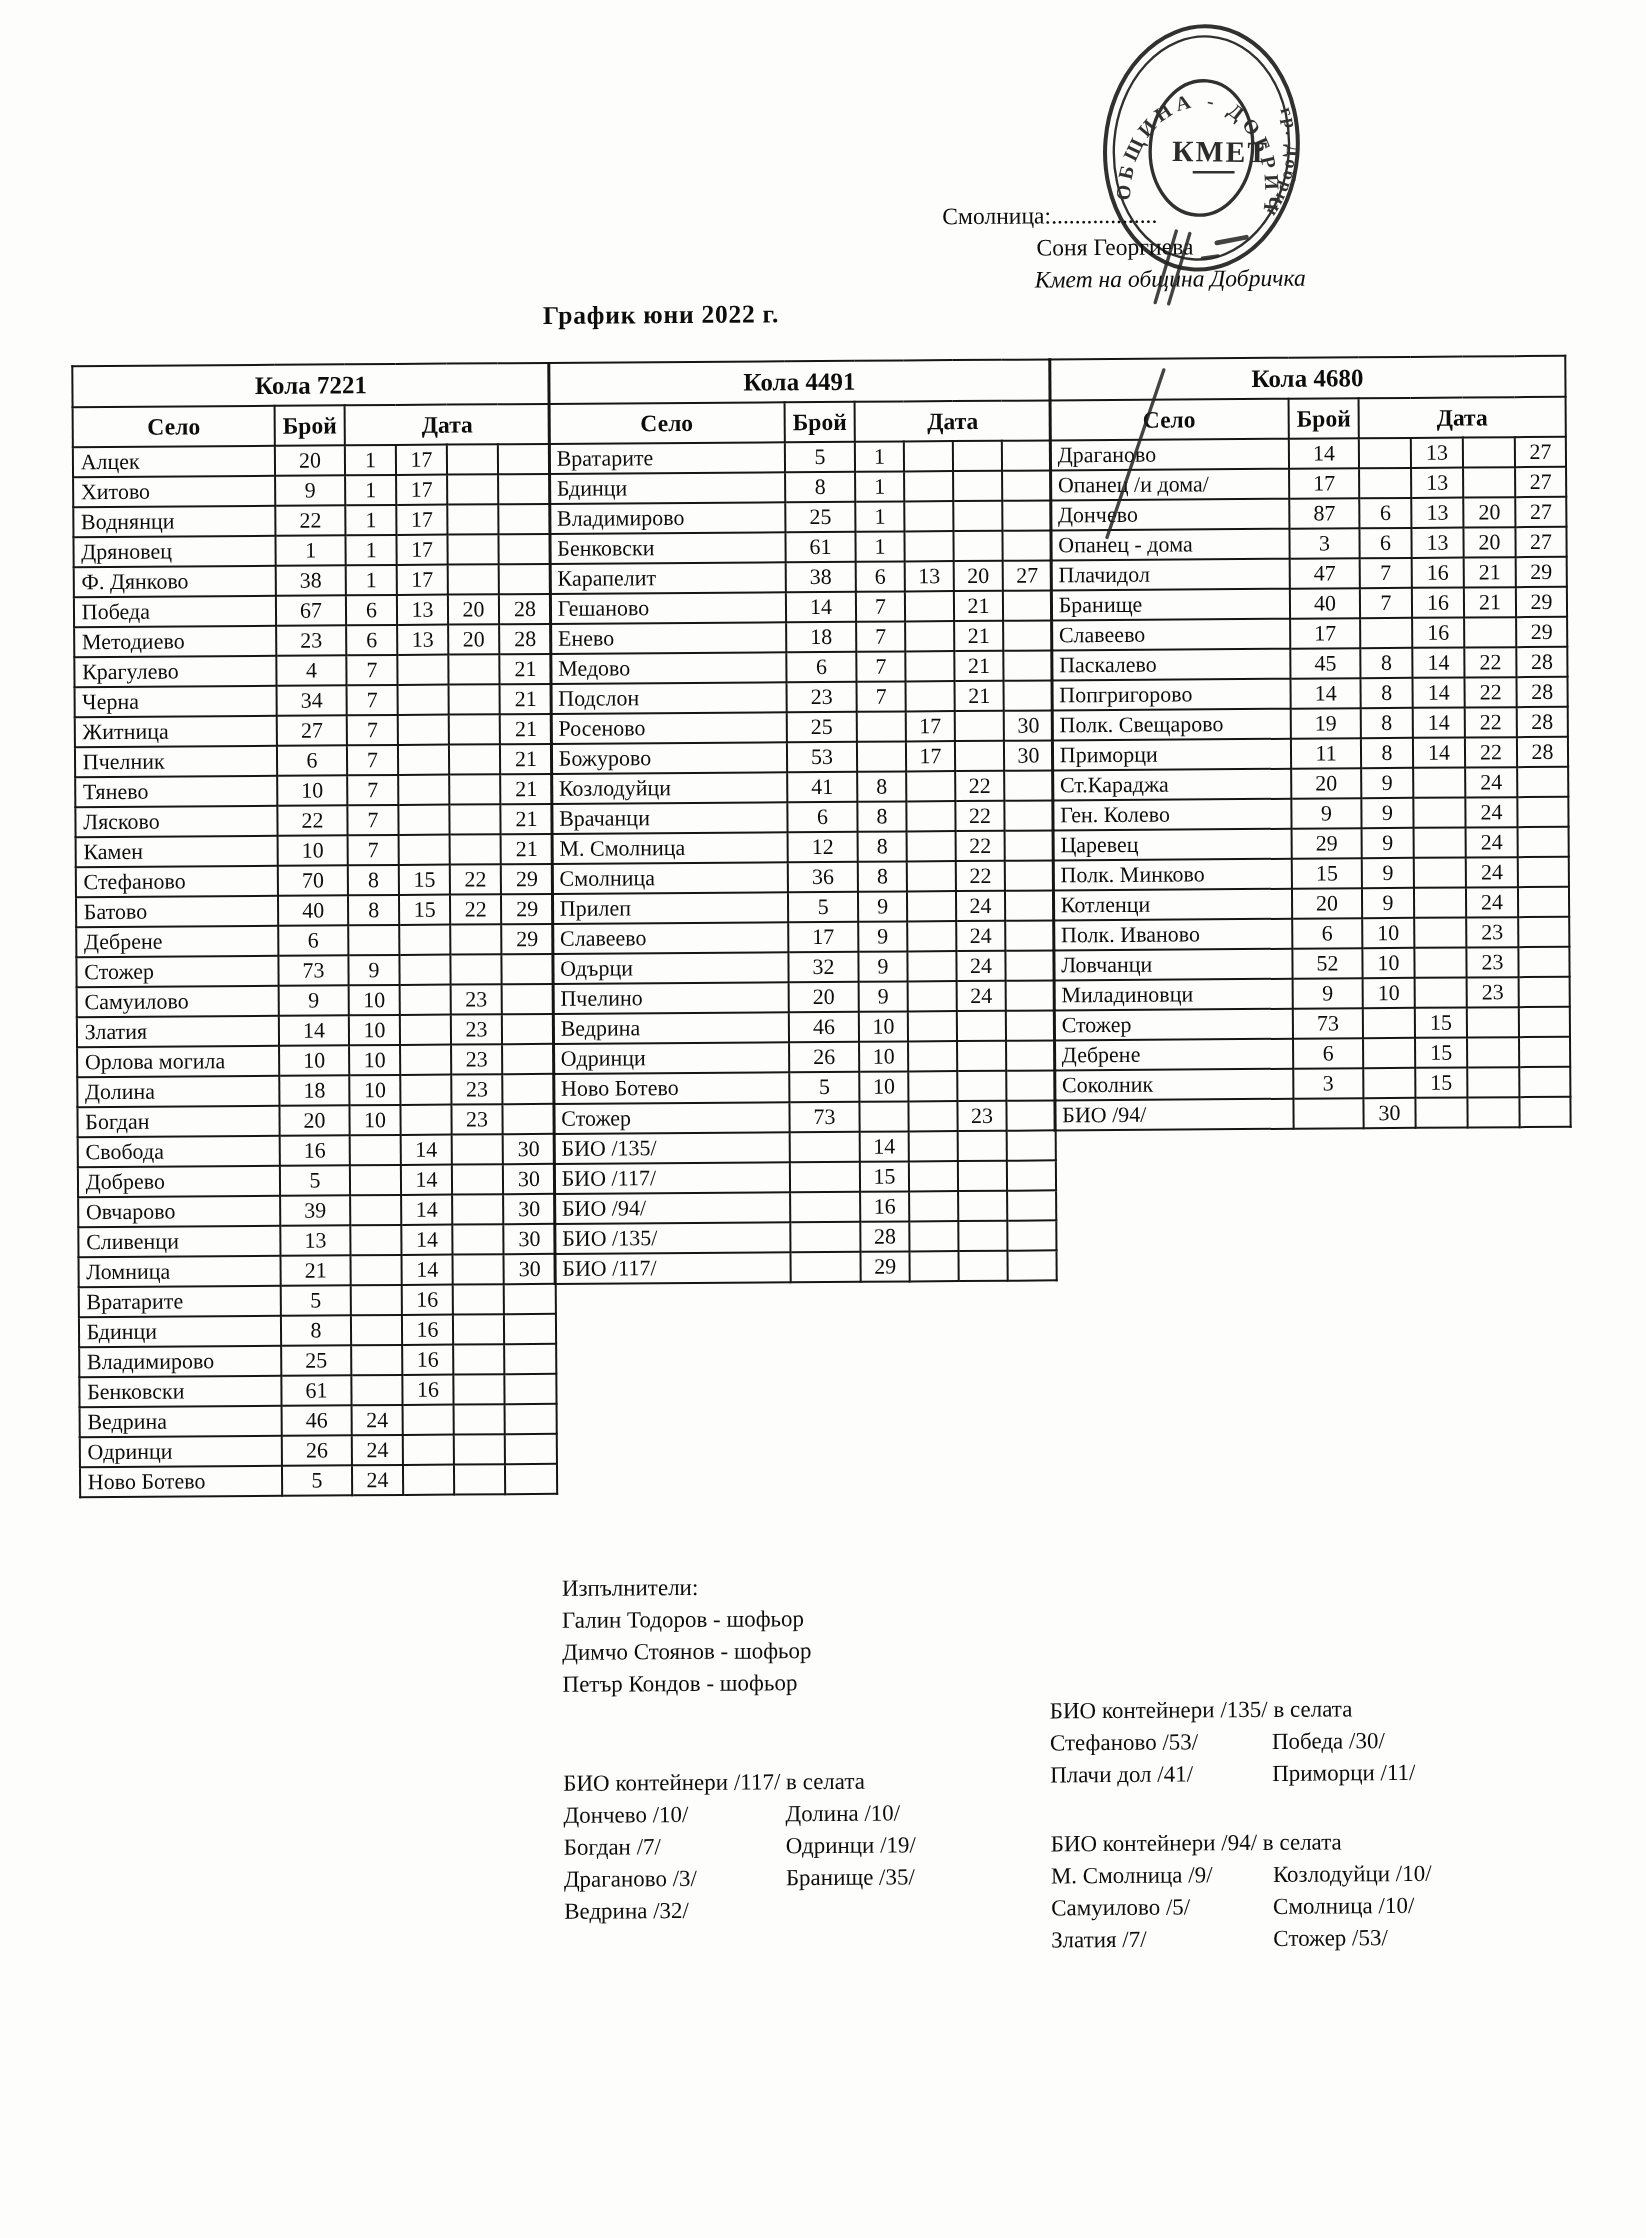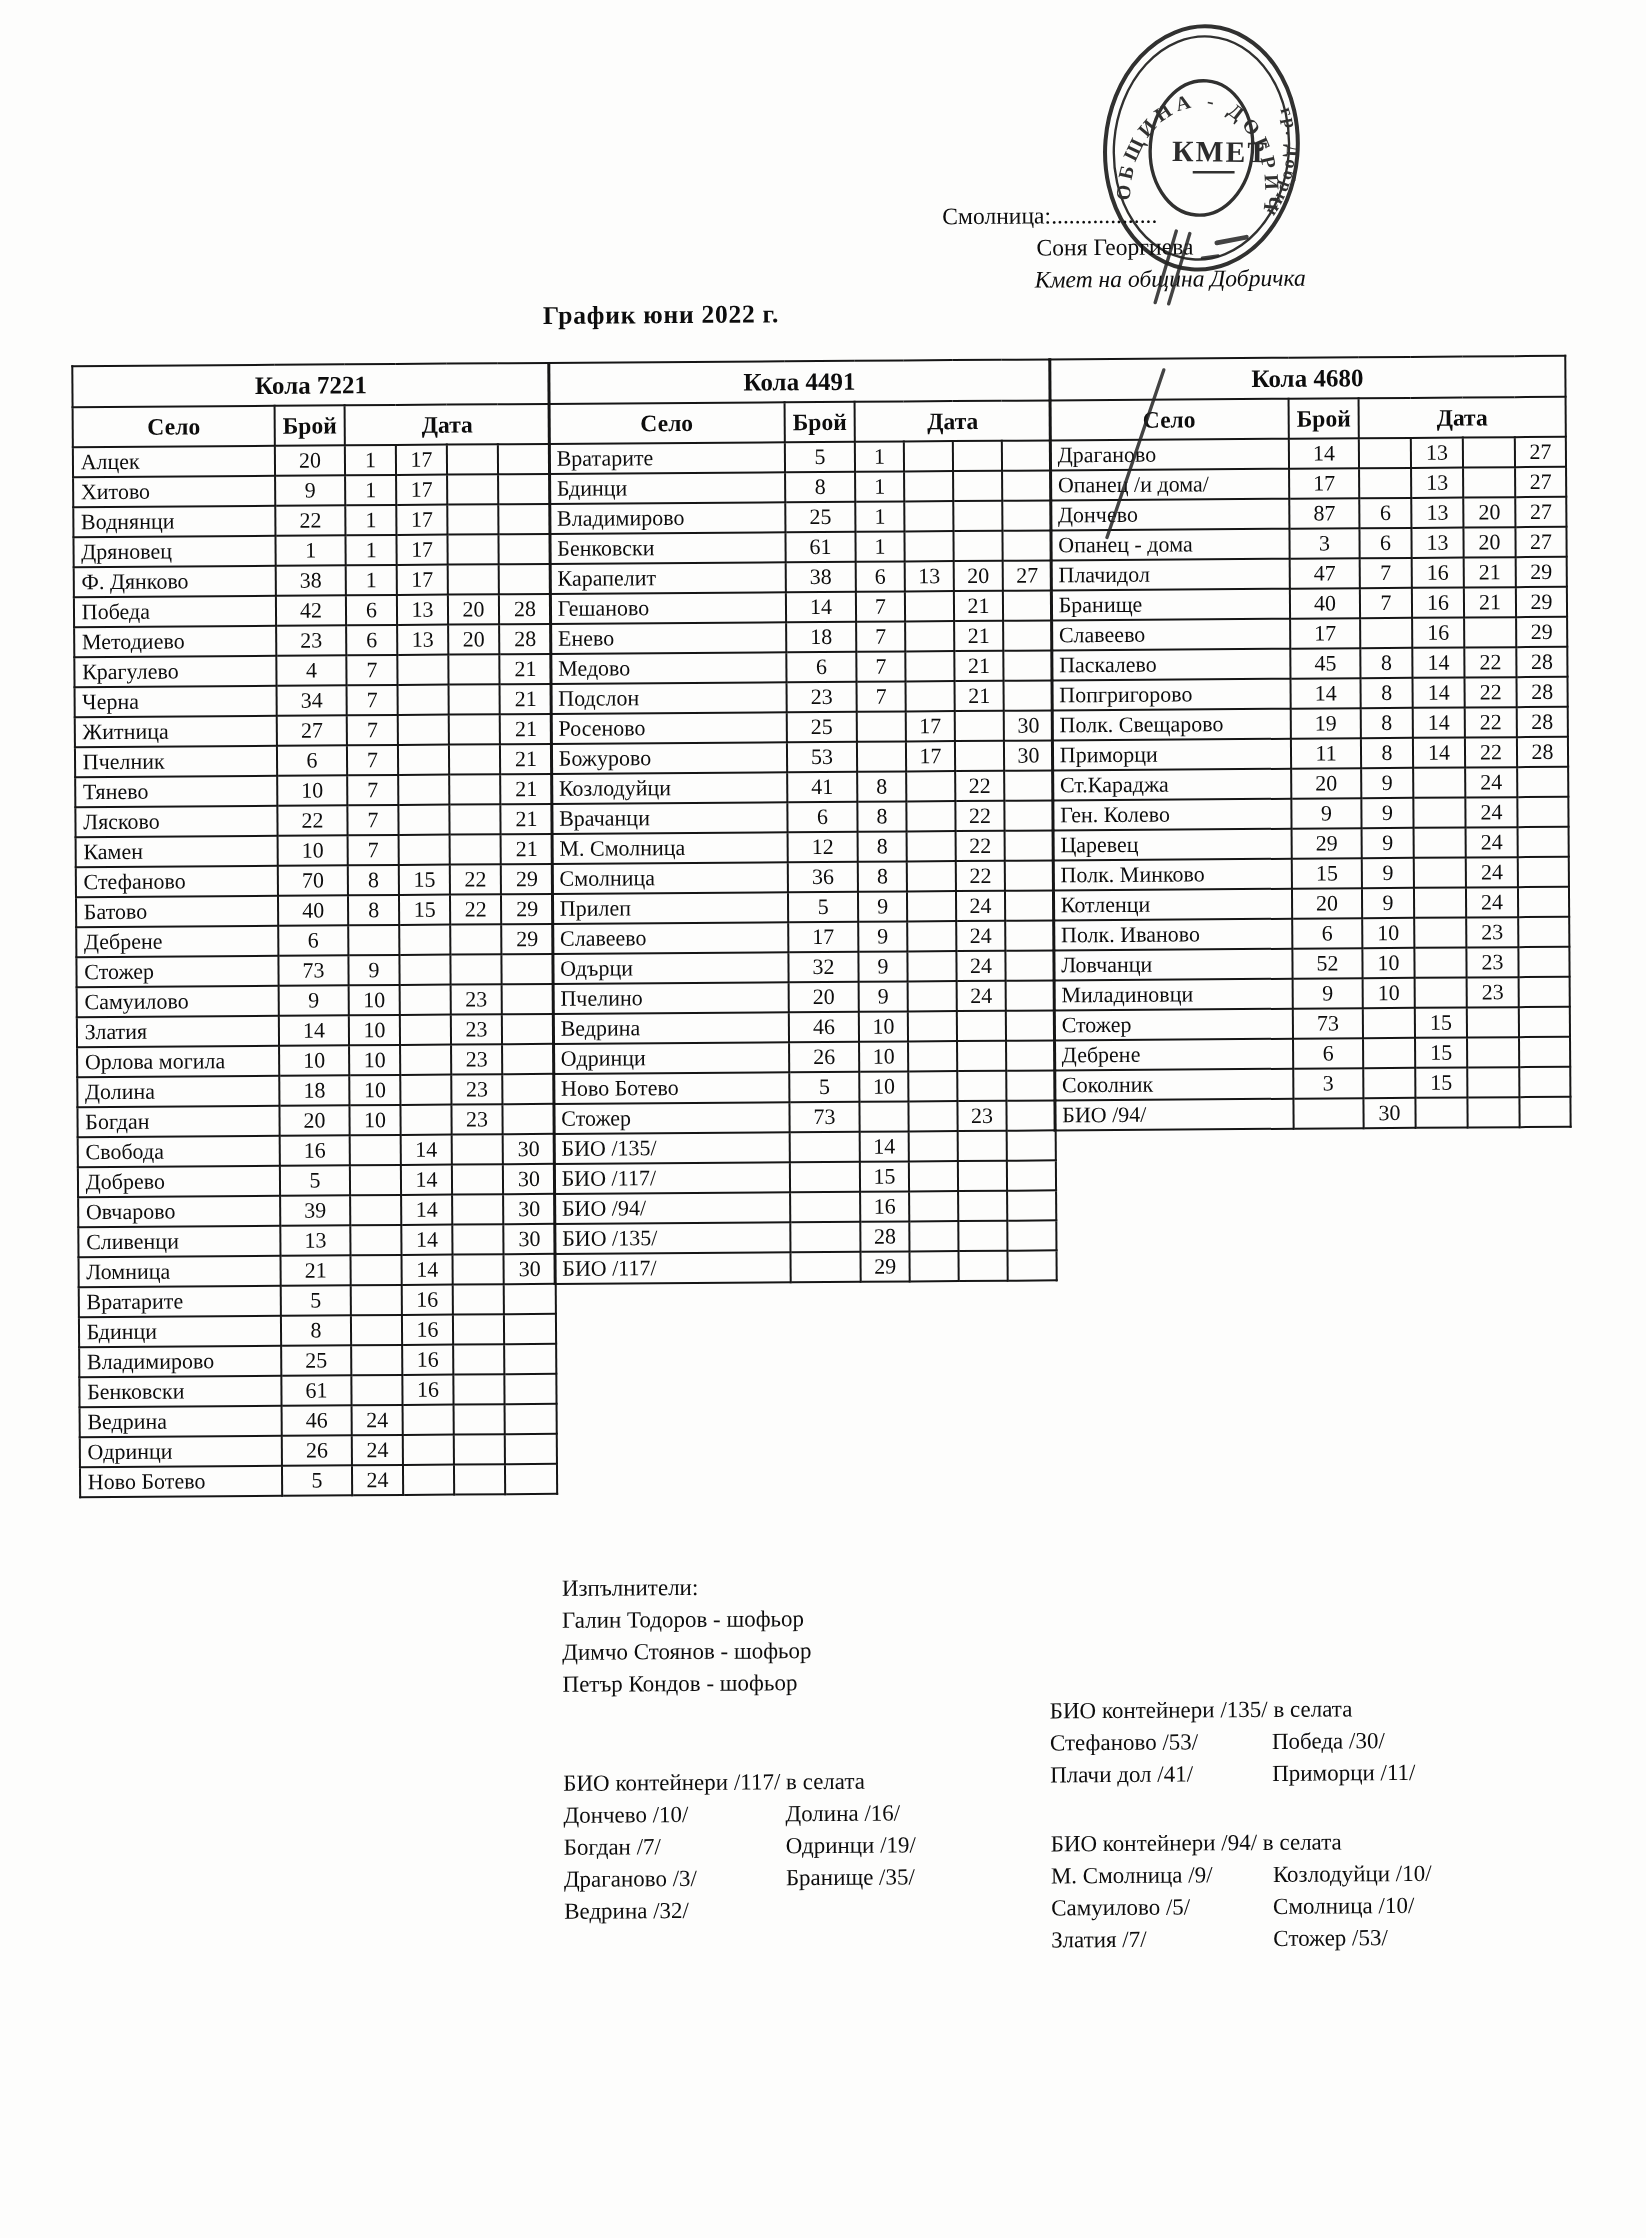--- a/index.html
+++ b/index.html
@@ -129,21 +129,21 @@
         <tr>
           <td class="c-village">Ф. Дянково</td>
           <td class="c-num">38</td>
           <td class="c-num">1</td>
           <td class="c-num">17</td>
           <td class="c-num"></td>
           <td class="c-num"></td>
         </tr>
         <tr>
           <td class="c-village">Победа</td>
-          <td class="c-num">42</td>
+          <td class="c-num">67</td>
           <td class="c-num">6</td>
           <td class="c-num">13</td>
           <td class="c-num">20</td>
           <td class="c-num">28</td>
         </tr>
         <tr>
           <td class="c-village">Методиево</td>
           <td class="c-num">23</td>
           <td class="c-num">6</td>
           <td class="c-num">13</td>
@@ -836,21 +836,21 @@
     <div>Галин Тодоров - шофьор</div>
     <div>Димчо Стоянов - шофьор</div>
     <div>Петър Кондов - шофьор</div>
   </div>
 
   <div class="bio-block" id="bio-0">
     <div class="bio-title">БИО контейнери /117/ в селата</div>
     <div class="bio-rows">
         <div class="bio-row">
           <span>Дончево /10/</span>
-          <span>Долина /16/</span>
+          <span>Долина /10/</span>
         </div>
         <div class="bio-row">
           <span>Богдан /7/</span>
           <span>Одринци /19/</span>
         </div>
         <div class="bio-row">
           <span>Драганово /3/</span>
           <span>Бранище /35/</span>
         </div>
         <div class="bio-row">

